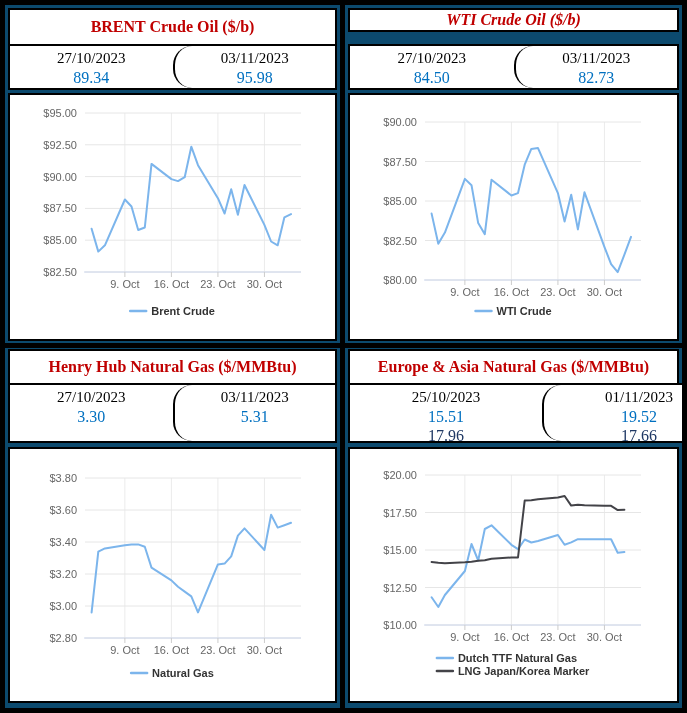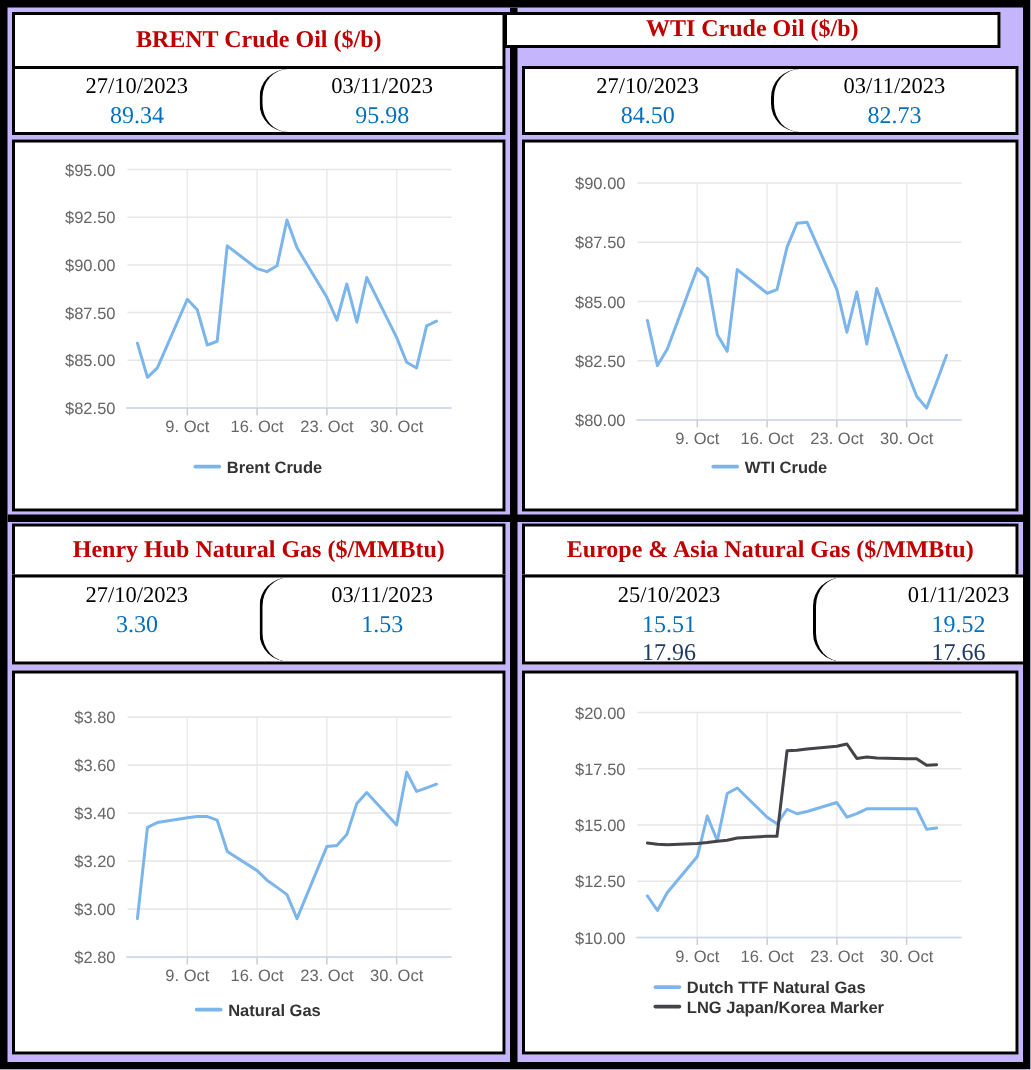--- a/index.html
+++ b/index.html
@@ -1,18 +1,18 @@
 <!DOCTYPE html>
 <html><head>
 <meta charset="utf-8">
 <style>
   html,body{margin:0;padding:0;background:#fff;}
   .frame{
     position:relative;width:687px;height:713px;box-sizing:border-box;
-    border:5px solid #000;background:#c4b5fd;
+    border:5px solid #000;background:#0c4a6e;
     font-family:"Liberation Serif","DejaVu Serif",serif;
     overflow:hidden;
   }
   .vdiv{position:absolute;left:335px;top:0;width:5px;height:703px;background:#000;}
   .hdiv{position:absolute;left:0;top:338px;width:677px;height:5px;background:#000;}
   .box{position:absolute;box-sizing:border-box;border:2px solid #000;background:#fff;}
   .title-box{
     display:flex;align-items:center;justify-content:center;text-align:center;
     font-weight:bold;font-size:16px;color:var(--title-red,#c00000);
   }
@@ -82,21 +82,21 @@
         <line x1="254.44615384615386" y1="177" x2="254.44615384615386" y2="182" stroke="#cccccc" stroke-width="1"></line>
         <text x="254.44615384615386" y="193" text-anchor="middle">30. Oct</text>
         <polyline points="81.6,133.8 88.3,156.6 94.9,150.3 114.9,104.5 121.5,111.5 128.2,135.0 134.8,132.5 141.5,68.9 161.4,84.1 168.0,86.1 174.7,82.2 181.3,51.7 188.0,70.2 207.9,103.2 214.6,118.5 221.2,94.3 227.9,119.8 234.5,90.0 254.4,129.9 261.1,146.5 267.7,150.3 274.4,122.3 281.0,119.1" fill="none" stroke="#7cb5ec" stroke-width="2" stroke-linejoin="round" stroke-linecap="round"></polyline>
         <g transform="translate(120.2,216)">
           <line x1="0" y1="0" x2="16" y2="0" stroke="#7cb5ec" stroke-width="2.5" stroke-linecap="round"></line>
           <text x="21" y="4" class="lg">Brent Crude</text>
         </g>
       </svg>
     </div>
 
-  <div class="box title-box" style="left:331px;top:3px;width:331px;height:24px;">
+  <div class="box title-box" style="left:343px;top:3px;width:331px;height:24px;font-style:italic;">
     <span>WTI Crude Oil ($/b)</span>
   </div>
   <div class="box date-row" style="left:343px;top:39px;width:331px;height:46px;">
     <div class="date-cell">
       <div class="date">27/10/2023</div>
       <div class="cell-val v1">84.50</div>
 
     </div>
     <div class="date-cell">
       <div class="date">03/11/2023</div>
@@ -141,21 +141,21 @@
     <span>Henry Hub Natural Gas ($/MMBtu)</span>
   </div>
   <div class="box date-row" style="left:3px;top:378px;width:329px;height:60px;">
     <div class="date-cell">
       <div class="date">27/10/2023</div>
       <div class="cell-val v1">3.30</div>
 
     </div>
     <div class="date-cell">
       <div class="date">03/11/2023</div>
-      <div class="cell-val v1">1.53</div>
+      <div class="cell-val v1">5.31</div>
 
     </div>
   </div>
   <div class="box chart-box" id="chart-hh" style="left:3px;top:442px;width:329px;height:256px;">
       <svg width="325" height="252" viewBox="0 0 325 252">
         <line x1="114.87692307692308" y1="29" x2="114.87692307692308" y2="189" stroke="#ebebeb" stroke-width="1"></line>
         <line x1="161.4" y1="29" x2="161.4" y2="189" stroke="#ebebeb" stroke-width="1"></line>
         <line x1="207.92307692307693" y1="29" x2="207.92307692307693" y2="189" stroke="#ebebeb" stroke-width="1"></line>
         <line x1="254.44615384615386" y1="29" x2="254.44615384615386" y2="189" stroke="#ebebeb" stroke-width="1"></line>
         <line x1="75" y1="189" x2="291" y2="189" stroke="#e6e6e6" stroke-width="1"></line>

